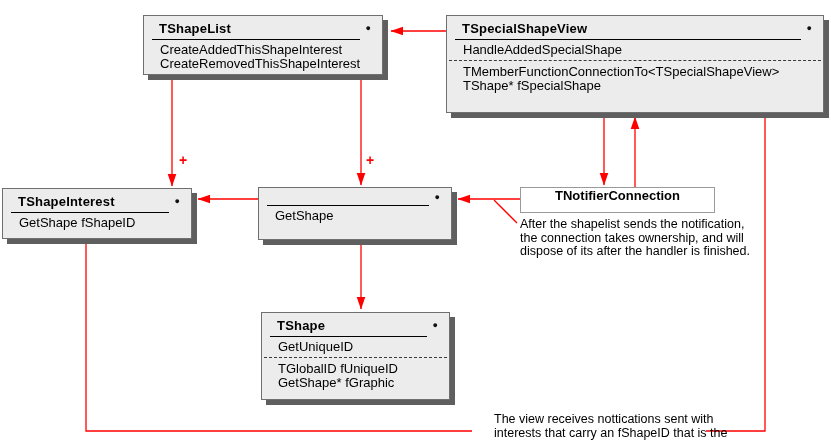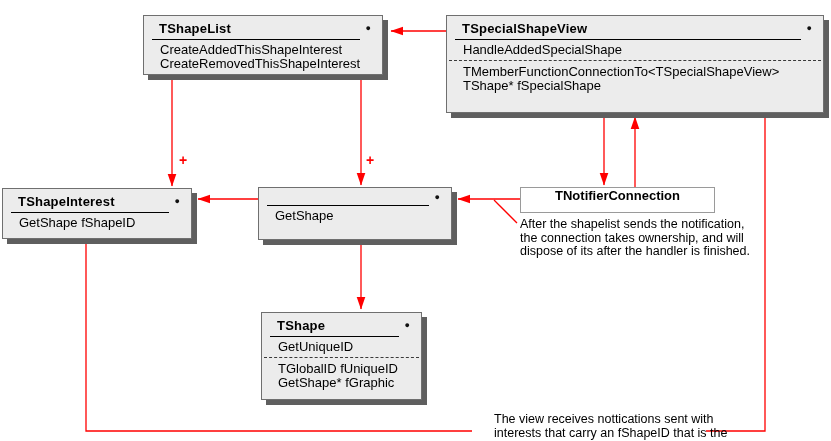--- a/index.html
+++ b/index.html
@@ -93,21 +93,21 @@
     <div class="sep"></div>
     <div class="cls-body">
       <div>GetShape</div>
     </div>
   </div>
 
   <div class="whitebox" style="left:520px;top:175px;width:195px;height:26px">
     <span>TNotifierConnection</span>
   </div>
 
-  <div class="cls" style="left:261px;top:300px;width:161px;height:88px">
+  <div class="cls" style="left:261px;top:300px;width:189px;height:88px">
     <div class="cls-title-row">
       <span class="cls-title">TShape</span>
       <span class="dot">●</span>
     </div>
     <div class="sep"></div>
     <div class="cls-body">
       <div>GetUniqueID</div>
     </div>
     <div class="dashsep"></div>
     <div class="cls-body" style="padding-top:1px;">

